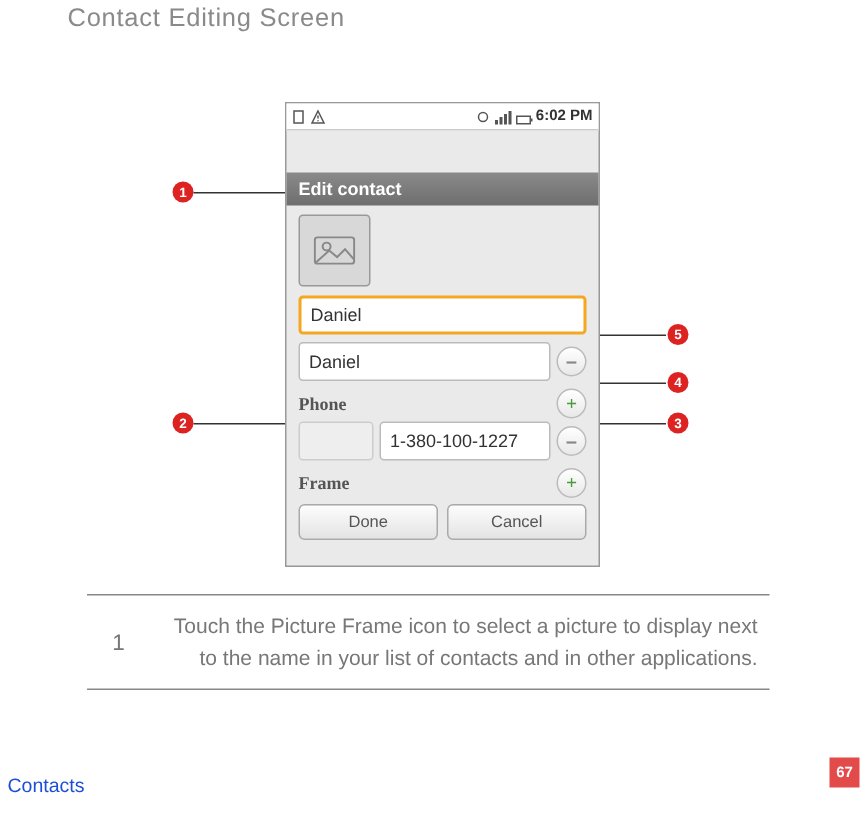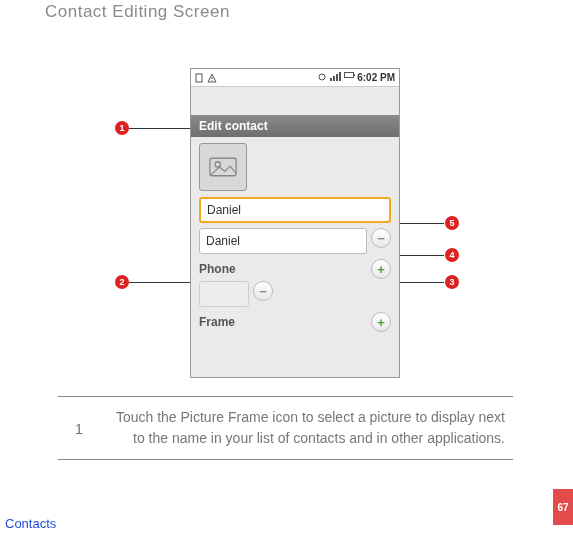--- a/index.html
+++ b/index.html
@@ -6,63 +6,63 @@
   body { width: 573px; height: 543px; font-family: Arial, sans-serif; position: relative; background: #fff; }
   
   .page-title { position: absolute; top: 2px; left: 5px; font-size: 17px; color: #8a8a8a; letter-spacing: 0.5px; margin-left: 40px; }
   
   .diagram { position: absolute; top: 68px; left: 135px; width: 310px; height: 320px; }
   
   .phone { position: absolute; left: 55px; top: 0; width: 210px; height: 310px; border: 1px solid #999; background: #eaeaea; }
   
   .statusbar { height: 18px; background: #fff; border-bottom: 1px solid #ccc; display: flex; align-items: center; font-size: 10px; font-weight: bold; color: #333; }
   .statusbar .left-icons { display: flex; gap: 2px; padding-left: 4px; flex: 1; }
-  .statusbar .right-icons { display: flex; gap: 3px; align-items: flex-start; padding-right: 4px; }
+  .statusbar .right-icons { display: flex; gap: 3px; align-items: flex-end; padding-right: 4px; }
   .status-icon { width: 10px; height: 10px; display: flex; align-items: center; justify-content: center; }
   .signal-bars { display: flex; align-items: flex-end; gap: 1px; }
   .signal-bars span { width: 2px; background: #555; }
   .signal-bars span:nth-child(1){height:3px} .signal-bars span:nth-child(2){height:5px} .signal-bars span:nth-child(3){height:7px} .signal-bars span:nth-child(4){height:9px}
   .battery { width: 10px; height: 6px; border: 1px solid #555; position: relative; }
   .battery::after { content:''; position:absolute; right:-2px; top:1px; width:1px; height:2px; background:#555; }
   
   .titlebar { height: 22px; background: linear-gradient(#8a8a8a,#6e6e6e); color: #fff; font-size: 12px; font-weight: bold; display: flex; align-items: center; padding-left: 8px; margin-top: 28px; }
   
   .content { padding: 6px 8px 0 8px; }
   
   .picture-frame { width: 48px; height: 48px; background: #d8d8d8; border: 1px solid #999; border-radius: 3px; display: flex; align-items: center; justify-content: center; margin-bottom: 6px; }
   .picture-frame svg { width: 28px; height: 20px; }
   
-  .section-label { display: flex; justify-content: space-between; align-items: center; margin: 0 0 2px 0; }
+  .section-label { display: flex; justify-content: space-between; align-items: center; margin: 0 0 2px 0; font-family: Liberation Serif, serif; }
   .section-label span.lbl { font-size: 12px; color: #555; font-weight: bold; }
   .circle-btn { width: 20px; height: 20px; border-radius: 50%; border: 1px solid #bbb; background: linear-gradient(#fff,#e8e8e8); display: flex; align-items: center; justify-content: center; font-size: 13px; font-weight: bold; }
   .circle-btn.minus { color: #888; }
   .circle-btn.plus { color: #4a9b3a; }
   
-  .input-row { display: flex; gap: 4px; margin-bottom: 5px; }
+  .input-row { display: flex; gap: 4px; align-items: center; margin-bottom: 5px; }
   .text-field { flex: 1; height: 26px; background: #fff; border: 1px solid #bbb; border-radius: 3px; display: flex; align-items: center; padding: 0 6px; font-size: 12px; color: #333; }
   .text-field.placeholder { color: #b5b5b5; font-style: italic; }
   .text-field.active { border: 2px solid #f5a623; }
   .small-field { width: 50px; height: 26px; background: #eee; border: 1px solid #ccc; border-radius: 3px; display: flex; align-items: center; justify-content: center; font-size: 9px; color: #aaa; }
   
   .button-bar { display: flex; gap: 6px; padding: 0 8px; margin-top: 4px; }
   .action-btn { flex: 1; height: 24px; border: 1px solid #aaa; border-radius: 4px; background: linear-gradient(#fdfdfd,#e3e3e3); display: flex; align-items: center; justify-content: center; font-size: 11px; color: #555; }
   
   .callout-num { position: absolute; width: 14px; height: 14px; border-radius: 50%; background: #d22; color: #fff; font-size: 9px; font-weight: bold; display: flex; align-items: center; justify-content: center; }
   .callout-line { position: absolute; height: 1px; background: #333; }
   .arrow-right::after { content:''; position:absolute; right:-1px; top:-3px; border-left:6px solid #333; border-top:3.5px solid transparent; border-bottom:3.5px solid transparent; }
   .arrow-left::after { content:''; position:absolute; left:-1px; top:-3px; border-right:6px solid #333; border-top:3.5px solid transparent; border-bottom:3.5px solid transparent; }
   
   .desc-block { position: absolute; top: 396px; left: 58px; width: 455px; }
   .desc-block .rule { height: 1px; background: #888; }
   .desc-row { display: flex; }
   .desc-num { width: 42px; display: flex; align-items: center; justify-content: center; font-size: 15px; color: #777; }
   .desc-text { flex: 1; padding: 10px 8px; font-size: 14px; color: #777; line-height: 1.5; text-align: right; }
   
   .footer-label { position: absolute; bottom: 12px; left: 5px; font-size: 13px; color: #1d4ed8; }
-  .page-num-box { position: absolute; bottom: 18px; right: 0; width: 20px; height: 36px; background: #e34b4b; color: #fff; font-size: 10px; font-weight: bold; display: flex; align-items: center; justify-content: center; }
+  .page-num-box { position: absolute; bottom: 18px; right: 0; width: 20px; height: 20px; background: #e34b4b; color: #fff; font-size: 10px; font-weight: bold; display: flex; align-items: center; justify-content: center; }
 </style>
 </head>
 <body>
 
 <div class="page-title">Contact Editing Screen</div>
 
 <div class="page-num-box">67</div>
 
 <div class="diagram">
 
@@ -128,26 +128,31 @@
       <div class="input-row">
         <div class="text-field">Daniel</div>
         <div class="circle-btn minus">−</div>
       </div>
       <div class="section-label">
         <span class="lbl">Phone</span>
         <div class="circle-btn plus">+</div>
       </div>
       <div class="input-row">
         <div class="small-field"></div>
+        <div class="text-field">1-380-100-1227</div>
         <div class="circle-btn minus">−</div>
       </div>
       <div class="section-label">
         <span class="lbl">Frame</span>
         <div class="circle-btn plus">+</div>
       </div>
+    </div>
+    <div class="button-bar">
+      <div class="action-btn">Done</div>
+      <div class="action-btn">Cancel</div>
     </div>
   </div>
 </div>
 
 <div class="desc-block">
   <div class="rule"></div>
   <div class="desc-row">
     <div class="desc-num">1</div>
     <div class="desc-text">Touch the Picture Frame icon to select a picture to display next to the name in your list of contacts and in other applications.</div>
   </div>

